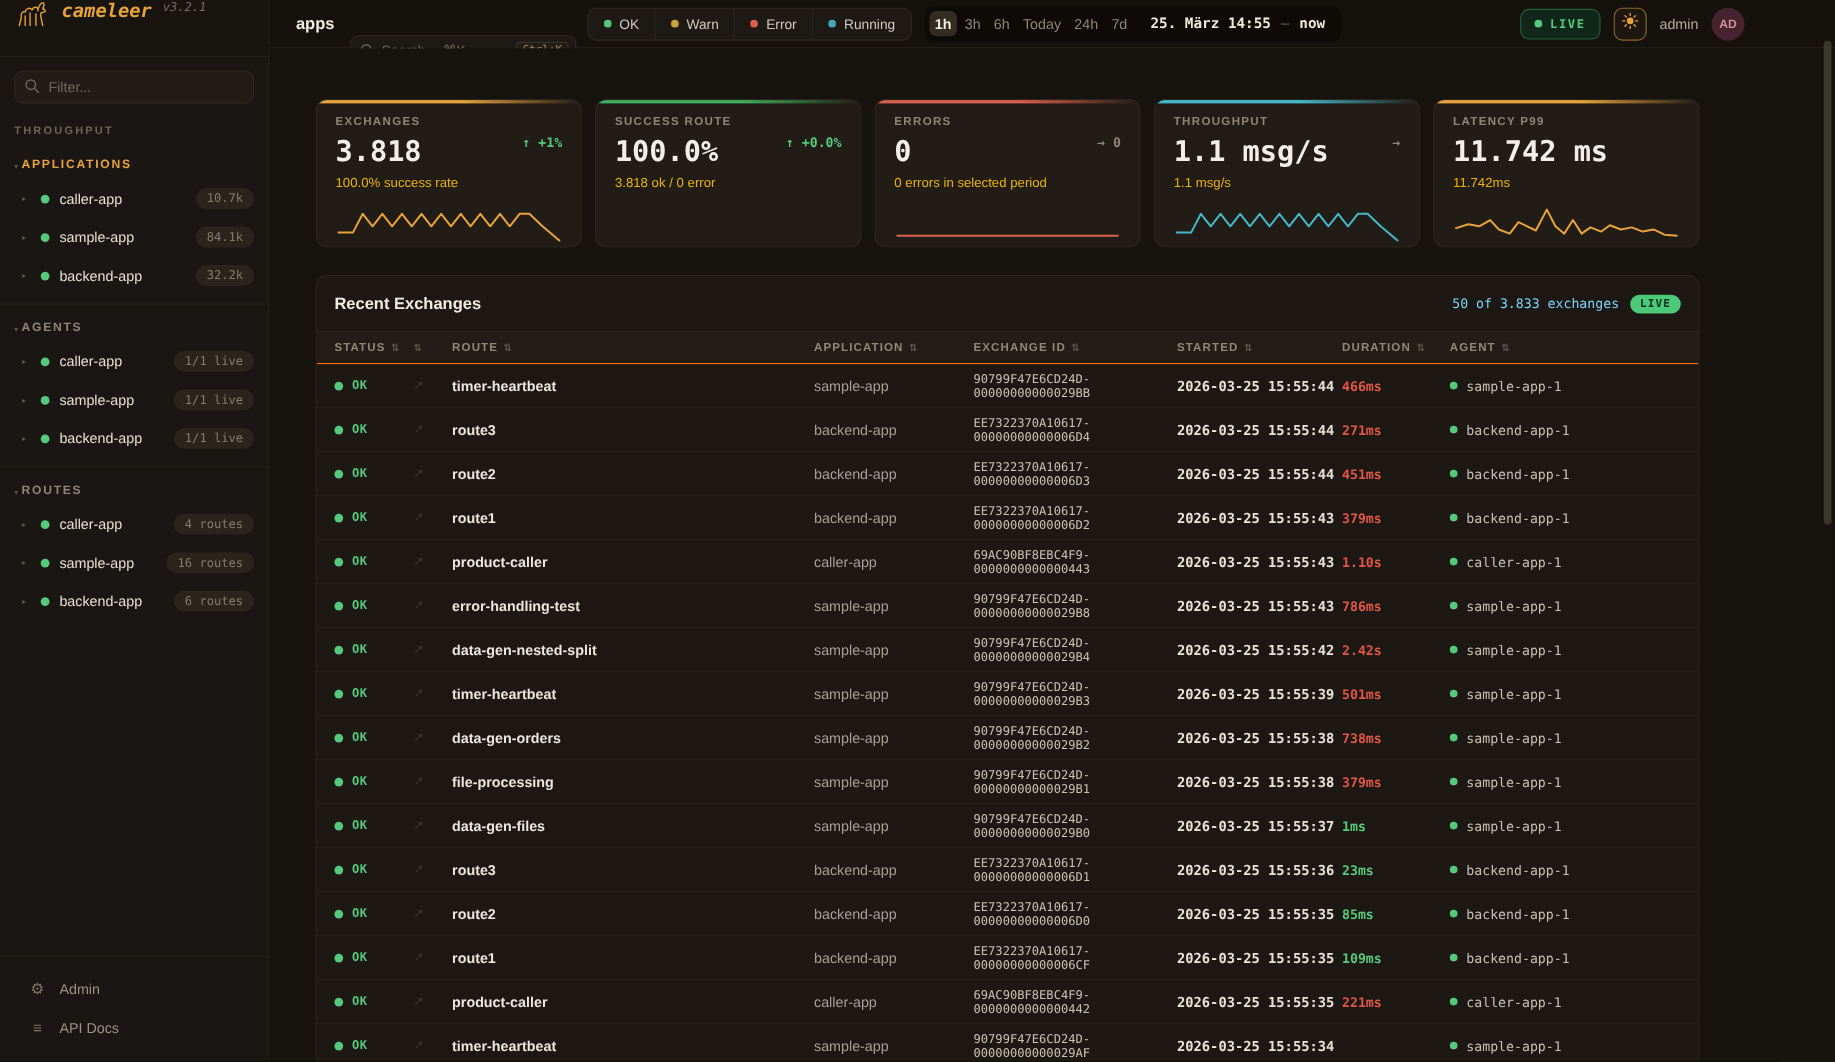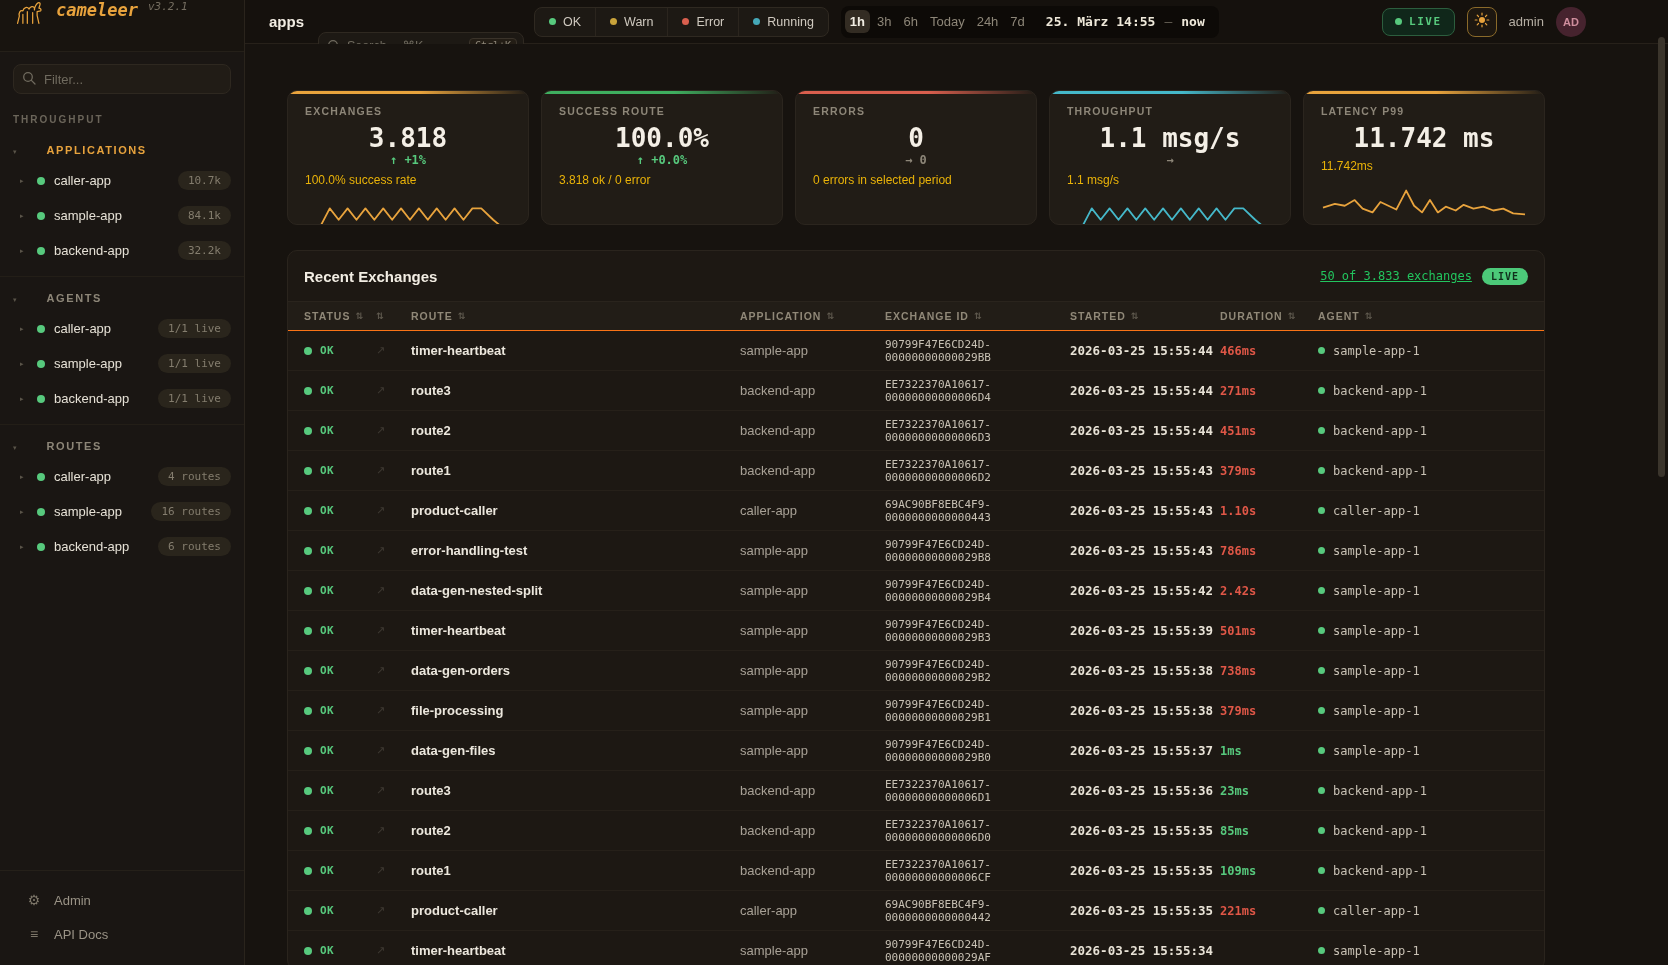--- a/index.html
+++ b/index.html
@@ -15,21 +15,21 @@
   .brand { font-family:"DejaVu Sans Mono",monospace; font-weight:700; font-size:17px; color:#e8a33d; }
   .version { font-family:"DejaVu Sans Mono",monospace; font-size:11px; color:#746d60; }
   .filter-wrap { margin:12px 13px 2px; position:relative; }
   .filter-input { width:100%; height:30px; background:#211c16; border:1px solid #2e2820;
                   border-radius:8px; color:#cfc9bd; padding:0 10px 0 30px; font-size:13px; outline:none; }
   .filter-input::placeholder { color:#6f6a5e; }
   .filter-ic { position:absolute; left:9px; top:7px; }
   .nav-label { margin:18px 13px 4px; font-size:10px; font-weight:700; color:#6b655a; letter-spacing:2px; }
   .nav-section { padding:6px 0 8px; border-bottom:1px solid #231e17; }
   .nav-section.no-border { border-bottom:none; }
-  .section-header { display:flex; align-items:flex-end; gap:30px; padding:9px 13px 7px 13px; cursor:pointer; }
+  .section-header { display:flex; align-items:flex-end; gap:3px; padding:9px 13px 7px 13px; cursor:pointer; }
   .sec-caret { color:#5a5449; font-size:7px; }
   .sec-label { font-size:11px; font-weight:700; letter-spacing:1.6px; color:#8d8678; }
   .sec-label.accent { color:#e8a33d; }
   .nav-item { display:flex; align-items:center; gap:9px; padding:8px 13px 8px 20px; cursor:pointer; }
   .item-caret { color:#5a5449; font-size:7px; width:8px; }
   .dot { width:8px; height:8px; border-radius:50%; background:#57c97d; flex:none; }
   .item-name { font-size:13px; font-weight:500; color:#e6e1d6; }
   .item-badge { margin-left:auto; background:#2a251c; border-radius:10px; padding:3px 10px;
                 font-family:"DejaVu Sans Mono",monospace; font-size:11px; color:#847d6e; }
   .sidebar-footer { margin-top:auto; border-top:1px solid #252019; padding:12px 0 14px; }
@@ -75,35 +75,35 @@
   .avatar { width:30px; height:30px; border-radius:50%; background:#46232e; color:#cf8e9d;
             font-size:11px; font-weight:700; display:flex; align-items:center; justify-content:center; cursor:pointer; }
 
   
   .content { position:relative; flex:1; overflow:hidden; padding:46px 123px 0 42px; background:#17130f; }
   .cards-row { display:flex; gap:12px; }
   .stat-card { position:relative; flex:1; height:135px; background:#211c16; border:1px solid #2b251e;
                border-radius:10px; padding:14px 17px 0; overflow:hidden; }
   .stat-accent { position:absolute; top:0; left:0; right:0; height:3px; }
   .stat-label { font-size:10.5px; font-weight:700; letter-spacing:1.2px; color:#8d8678; }
-  .stat-valrow { display:flex; align-items:center; justify-content:space-between; margin-top:6px;flex-direction:column; }
+  .stat-valrow { display:flex; align-items:flex-start; justify-content:space-between; margin-top:6px; }
   .stat-value { font-family:"DejaVu Sans Mono",monospace; font-weight:700; font-size:26px; color:#f4efe6; }
   .stat-delta { font-family:"DejaVu Sans Mono",monospace; font-size:12px; font-weight:700; }
   .delta-up { color:#57c97d; } .delta-neutral { color:#8d8678; }
   .stat-sub { margin-top:6px; font-size:12px; color:#eab308; }
   .spark-wrap { margin-top:9px; height:38px; }
   .spark-wrap svg { width:100%; height:38px; display:block; }
 
   
   .table-card { margin-top:25px; background:#1d1813; border:1px solid #2a241d; border-radius:10px;
                 overflow:hidden; height:720px; }
   .ttitle-row { height:50px; display:flex; align-items:center; padding:0 16px; }
   .ttitle { font-size:15px; font-weight:700; color:#f2ede3; }
   .tsummary { margin-left:auto; display:flex; align-items:center; gap:10px; }
-  .tsummary .sum-txt { font-family:"DejaVu Sans Mono",monospace; font-size:12px; color:#22c55e;text-decoration:underline; }
+  .tsummary .sum-txt { font-family:"DejaVu Sans Mono",monospace; font-size:12px; color:#7dd3fc; }
   .tlive { background:#4cc979; color:#10301c; font-family:"DejaVu Sans Mono",monospace;
            font-size:10px; font-weight:700; letter-spacing:1px; border-radius:9px; padding:3px 9px; }
   .tgrid { display:grid; grid-template-columns:72px 35px 329px 145px 185px 150px 98px 1fr;
            align-items:center; padding:0 16px; }
   .thead-row { height:30px; background:#221d17; border-top:1px solid #2a241d; border-bottom:1px solid #f97316; }
   .th { display:flex; align-items:center; gap:5px; font-size:10.5px; font-weight:700;
         letter-spacing:1px; color:#908878; cursor:pointer; }
   .sort-ic { font-size:9px; color:#5f594e; }
   .trow { height:40px; border-bottom:1px solid #262019; cursor:pointer; }
   .cell-status { display:flex; align-items:center; gap:8px; }

